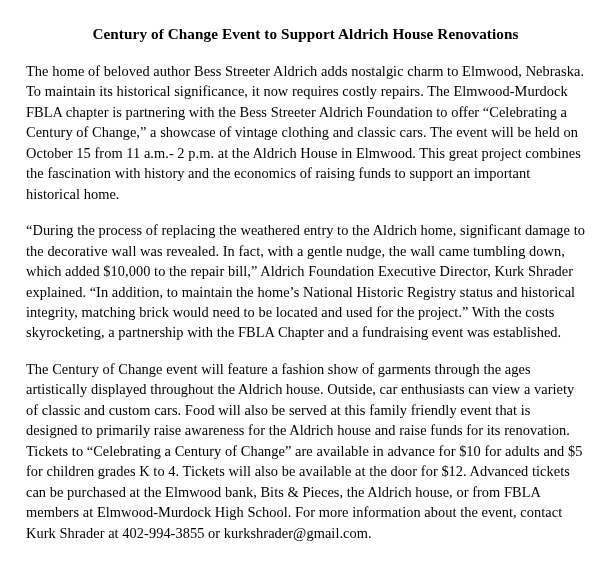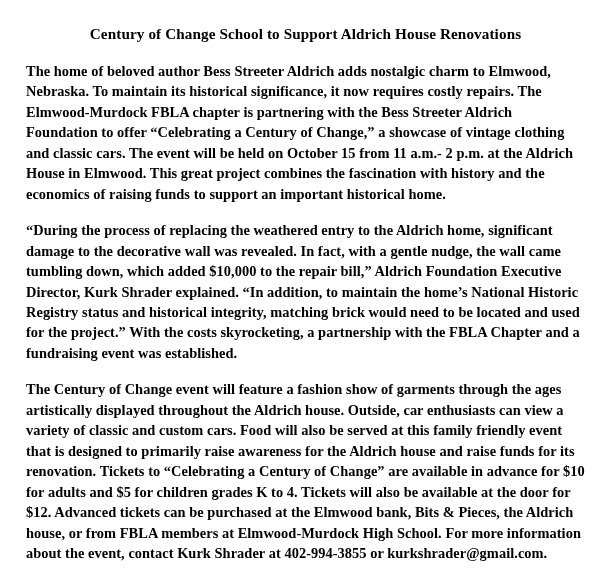--- a/index.html
+++ b/index.html
@@ -30,32 +30,31 @@
     margin: 0 0 18px 0;
     letter-spacing: 0.1px;
   }
   .para {
     font-family: "Liberation Serif", serif;
     font-size: 14.4px;
     line-height: 1.42;
     margin: 0 0 16px 0;
     text-align: left;
     letter-spacing: 0.05px;
-    font-weight: bold;
   }
   .para:last-child {
     margin-bottom: 12px;
   }
 </style>
 </head>
 <body>
 
 <div class="page">
 
-  <h1 class="doc-title">Century of Change School to Support Aldrich House Renovations</h1>
+  <h1 class="doc-title">Century of Change Event to Support Aldrich House Renovations</h1>
 
   <p class="para">The home of beloved author Bess Streeter Aldrich adds nostalgic charm to Elmwood, Nebraska. To maintain its historical significance, it now requires costly repairs. The Elmwood-Murdock FBLA chapter is partnering with the Bess Streeter Aldrich Foundation to offer “Celebrating a Century of Change,” a showcase of vintage clothing and classic cars. The event will be held on October 15 from 11 a.m.- 2 p.m. at the Aldrich House in Elmwood. This great project combines the fascination with history and the economics of raising funds to support an important historical home.</p>
 
   <p class="para">“During the process of replacing the weathered entry to the Aldrich home, significant damage to the decorative wall was revealed. In fact, with a gentle nudge, the wall came tumbling down, which added $10,000 to the repair bill,” Aldrich Foundation Executive Director, Kurk Shrader explained. “In addition, to maintain the home’s National Historic Registry status and historical integrity, matching brick would need to be located and used for the project.” With the costs skyrocketing, a partnership with the FBLA Chapter and a fundraising event was established.</p>
 
   <p class="para">The Century of Change event will feature a fashion show of garments through the ages artistically displayed throughout the Aldrich house. Outside, car enthusiasts can view a variety of classic and custom cars. Food will also be served at this family friendly event that is designed to primarily raise awareness for the Aldrich house and raise funds for its renovation. Tickets to “Celebrating a Century of Change” are available in advance for $10 for adults and $5 for children grades K to 4. Tickets will also be available at the door for $12. Advanced tickets can be purchased at the Elmwood bank, Bits &amp; Pieces, the Aldrich house, or from FBLA members at Elmwood-Murdock High School. For more information about the event, contact Kurk Shrader at 402-994-3855 or kurkshrader@gmail.com.</p>
 
 </div>
 
 </body></html>

